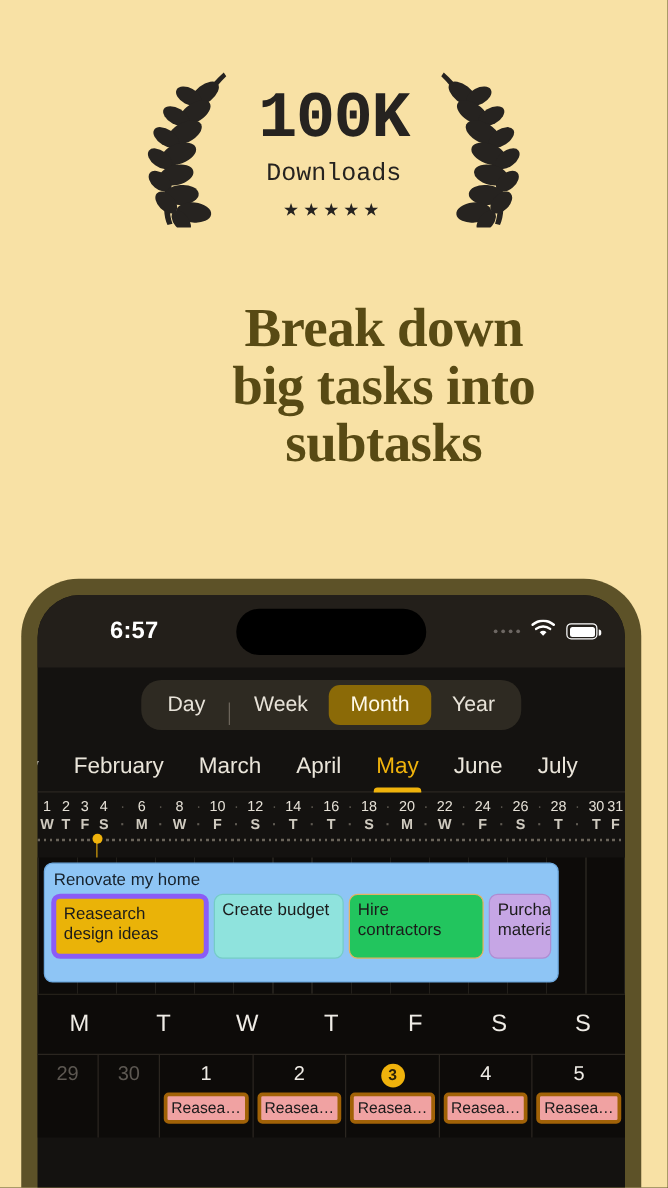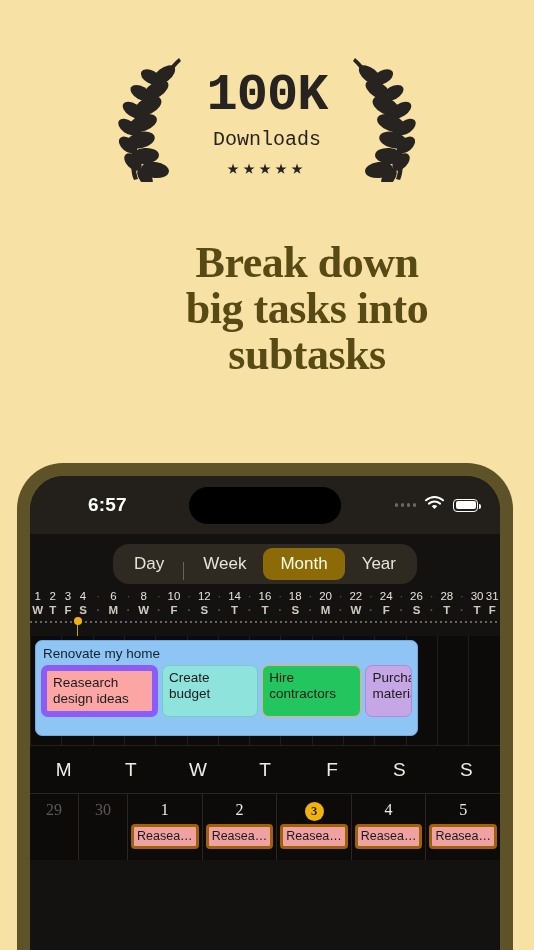--- a/index.html
+++ b/index.html
@@ -158,54 +158,54 @@
 
   
   .gantt {
     position:relative; height:110px; margin-top:0;
     background:
       repeating-linear-gradient(to right,#221f1a 0 1px, transparent 1px 31.3px);
     background-color:#0d0b09;
     border-bottom:1px solid #242019;
   }
   .parent-bar {
-    position:absolute; left:5px; top:4px; width:383px; height:96px;
+    position:absolute; left:5px; top:4px; width:412px; height:96px;
     background:#8ec5f5; border-radius:7px;
     border:1px solid #6faae0;
     padding:4px 5px;
   }
   .parent-title {
     font-size:13.5px; color:#16212b; line-height:17px; padding-left:2px;
   }
   .subrow { display:flex; gap:4px; margin-top:3px; }
   .sub {
     border-radius:7px; padding:4px 6px 5px 6px;
     font-size:13.5px; line-height:16px; color:#1b1b1b;
     height:52px; overflow:hidden;
   }
-  .sub.c0 { background:#fca5a5; border:6px solid #8b5cf6; width:144px; }
+  .sub.c0 { background:#eab308; border:4px solid #8b5cf6; width:144px; }
   .sub.c1 { background:#8fe3dd; border:1px solid #75ccc6; width:120px; }
   .sub.c2 { background:#22c55e; border:1px solid #e6b263; width:124px; }
   .sub.c3 { background:#c6a6e5; border:1px solid #ae8cd2; width:56px; }
 
   
   .mini-cal { background:#0d0b09; }
   .dow-row { display:flex; height:48px; align-items:center; border-bottom:1px solid #2b2620; }
   .dow {
     flex:1 0 0; text-align:center; color:#efece6;
     font-size:19px; font-weight:500;
   }
   .week-row { display:flex; height:66px; }
   .day-cell {
     flex:1 0 0; border-right:1px solid #2b2620;
     padding-top:5px; position:relative;
   }
   .day-cell:last-child { border-right:none; }
   .day-num {
-    text-align:center; font-size:16px; color:#efece6; height:22px; line-height:22px;font-family:Liberation Serif, serif;
+    text-align:center; font-size:16px; color:#efece6; height:22px; line-height:22px;
   }
   .day-cell.muted .day-num { color:#5d5852; }
   .day-num .today-circle {
     display:inline-block; width:19px; height:19px; line-height:19px;
     border-radius:50%; background:#f0b30c; color:#2b2208;
     font-size:12.5px; font-weight:700; text-align:center;
   }
   .chip {
     margin:3px 3px 0 3px; background:#f0a2a2; border:3px solid #a16207;
     border-radius:4px; font-size:12.5px; color:#1b1b1b;
@@ -306,20 +306,29 @@
     <div class="seg-wrap">
       <div class="segmented">
         <div class="seg">Day</div>
         <div class="seg-div"></div>
         <div class="seg">Week</div>
         <div class="seg active">Month</div>
         <div class="seg">Year</div>
       </div>
     </div>
 
+    <div class="months">
+      <div class="month">ry</div>
+      <div class="month">February</div>
+      <div class="month">March</div>
+      <div class="month">April</div>
+      <div class="month active">May</div>
+      <div class="month">June</div>
+      <div class="month">July</div>
+    </div>
 
     <div class="ruler">
       <div class="ruler-row" id="ruler-nums">
           <div class="rcell">
             <div class="rnum">1</div>
             <div class="rdow">W</div>
           </div>
           <div class="rcell">
             <div class="rnum">2</div>
             <div class="rdow">T</div>

